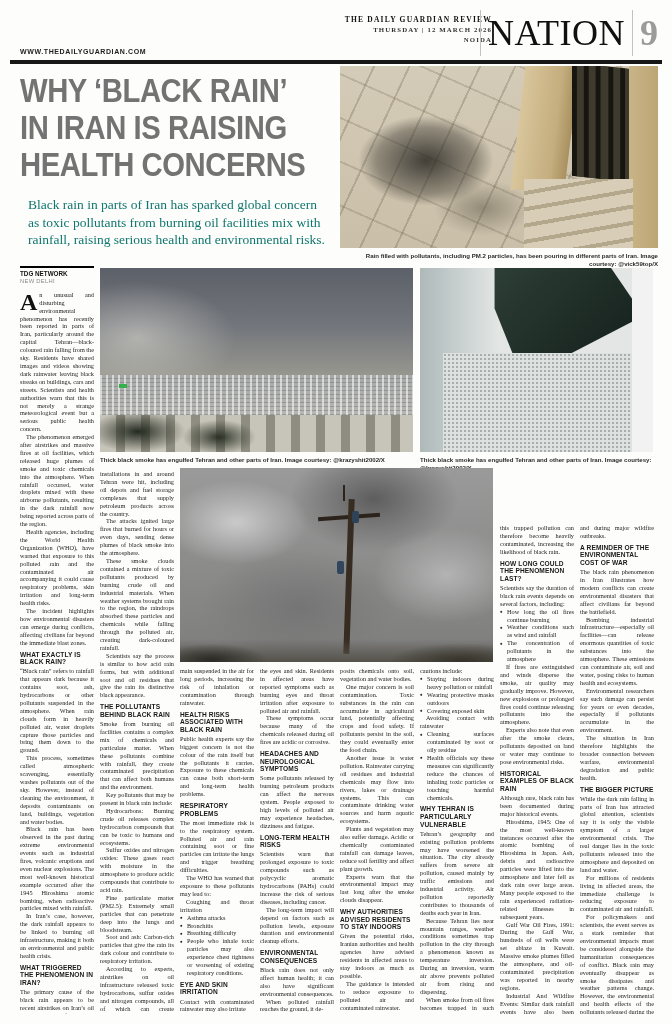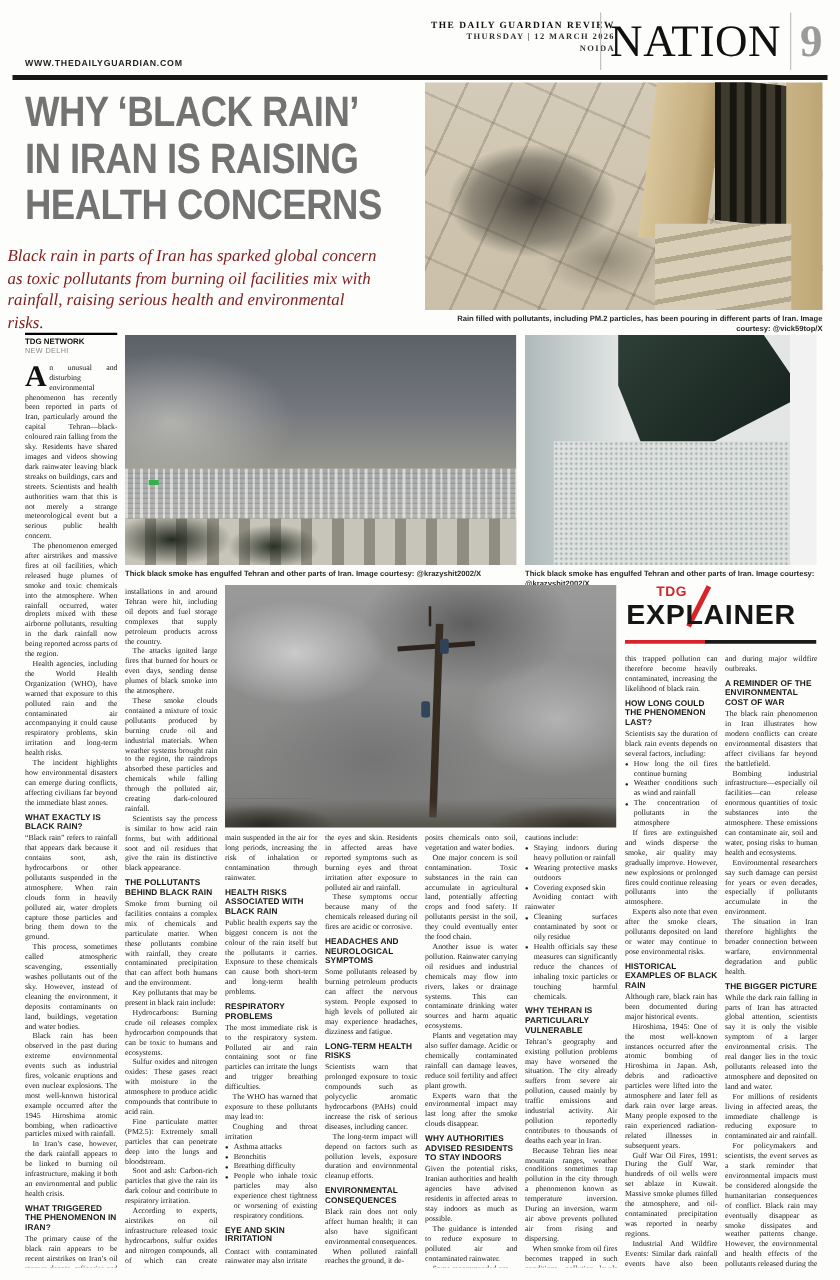--- a/index.html
+++ b/index.html
@@ -15,22 +15,22 @@
   .pub-city{font-size:6.8px;font-weight:bold;letter-spacing:1.1px;color:#333;}
   .nation-box{position:absolute;right:12px;top:8px;height:50px;display:flex;align-items:center;}
   .vrule{width:1px;height:46px;background:#c2c2c2;margin:0 7px;}
   .section-name{font-size:36px;letter-spacing:.5px;color:#101010;}
   .page-num{font-size:36px;color:#9b9b9b;font-weight:bold;padding-right:2px;}
   .masthead-rule{position:absolute;left:10px;right:10px;top:60px;height:4px;background:#171717;}
   
   .headline{position:absolute;left:20px;top:72px;width:320px;color:#737373;
             font-family:"Liberation Sans",sans-serif;font-weight:bold;}
   .hl-line{font-size:34px;line-height:37px;letter-spacing:-.5px;transform:scaleX(.86);transform-origin:0 50%;white-space:nowrap;}
-  .standfirst{position:absolute;left:6px;top:196px;width:300px;color:#7f1d1d;
-              font-style:italic;font-size:13.5px;line-height:17.5px;}
+  .standfirst{position:absolute;left:28px;top:196px;width:300px;color:#0f766e;
+              font-size:13.5px;line-height:17.5px;}
   
   .photo{position:absolute;overflow:hidden;background:#cfc8ba;}
   .caption{position:absolute;font-family:"Liberation Sans",sans-serif;font-weight:bold;
            font-size:6.1px;line-height:7.5px;color:#2b2b2b;}
   
   .p1{left:340px;top:66px;width:318px;height:182px;background:
       radial-gradient(ellipse 90px 60px at 27% 52%,rgba(42,40,36,.85),rgba(70,66,58,.45) 55%,transparent 75%),
       radial-gradient(ellipse 70px 40px at 45% 78%,rgba(90,84,70,.5),transparent 70%),
       repeating-linear-gradient(115deg,transparent 0 30px,rgba(100,90,70,.28) 30px 32px),
       repeating-linear-gradient(24deg,transparent 0 38px,rgba(100,90,70,.22) 38px 40px),
@@ -161,26 +161,20 @@
 
   <div class="photo p4">
     <div class="p4-arm"></div>
     <div class="p4-pole"></div>
     <div class="p4-top"></div>
     <div class="p4-w1"></div>
     <div class="p4-w2"></div>
     <div class="p4-rubble"></div>
   </div>
 
-  <div class="explainer">
-    <div class="ex-tdg">TDG</div>
-    <div class="ex-slash"></div>
-    <div class="ex-word">EXPLAINER</div>
-    <div class="ex-underline"></div>
-  </div>
 
   <div class="col" style="left:20px;top:266px;height:748px;">
     <div class="byline">
       <div class="byline-net">TDG NETWORK</div>
       <div class="byline-city">NEW DELHI</div>
     </div>
     <div>
         <div class="blk blk-drop"><span class="dropcap">A</span>n unusual and disturbing environmental phenomenon has recently been reported in parts of Iran, particularly around the capital Tehran—black-coloured rain falling from the sky. Residents have shared images and videos showing dark rainwater leaving black streaks on buildings, cars and streets. Scientists and health authorities warn that this is not merely a strange meteorological event but a serious public health concern.</div>
         <div class="blk blk-para">The phenomenon emerged after airstrikes and massive fires at oil facilities, which released huge plumes of smoke and toxic chemicals into the atmosphere. When rainfall occurred, water droplets mixed with these airborne pollutants, resulting in the dark rainfall now being reported across parts of the region.</div>
         <div class="blk blk-para">Health agencies, including the World Health Organization (WHO), have warned that exposure to this polluted rain and the contaminated air accompanying it could cause respiratory problems, skin irritation and long-term health risks.</div>

